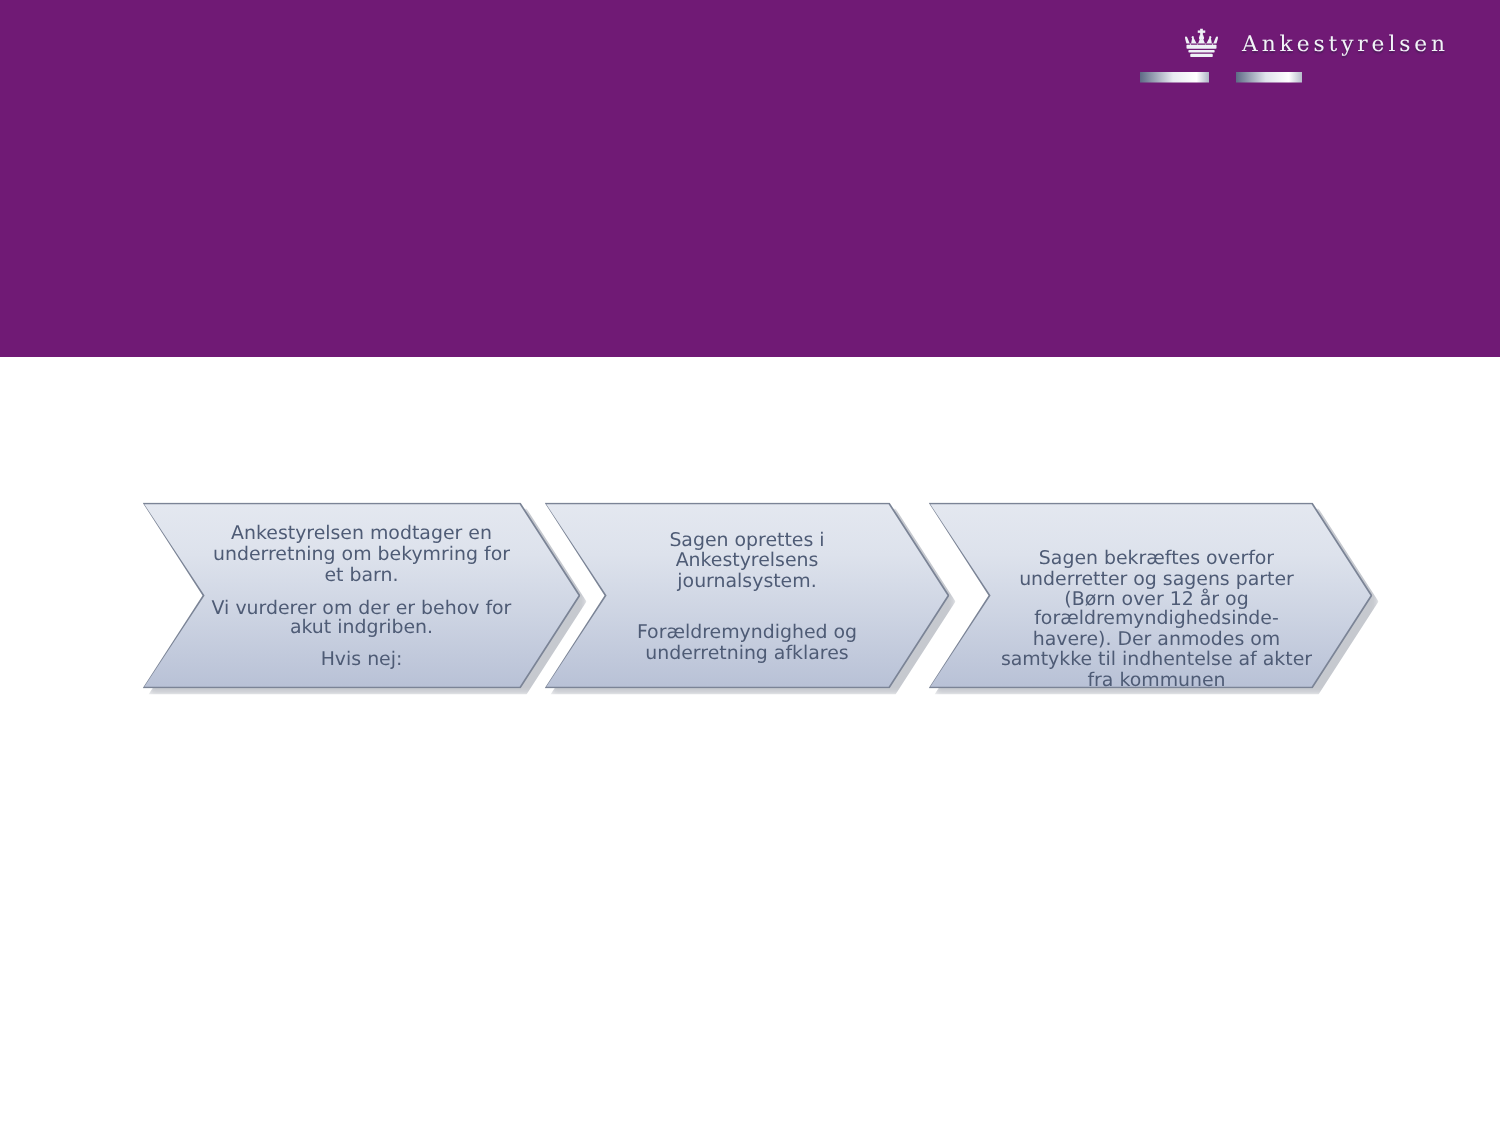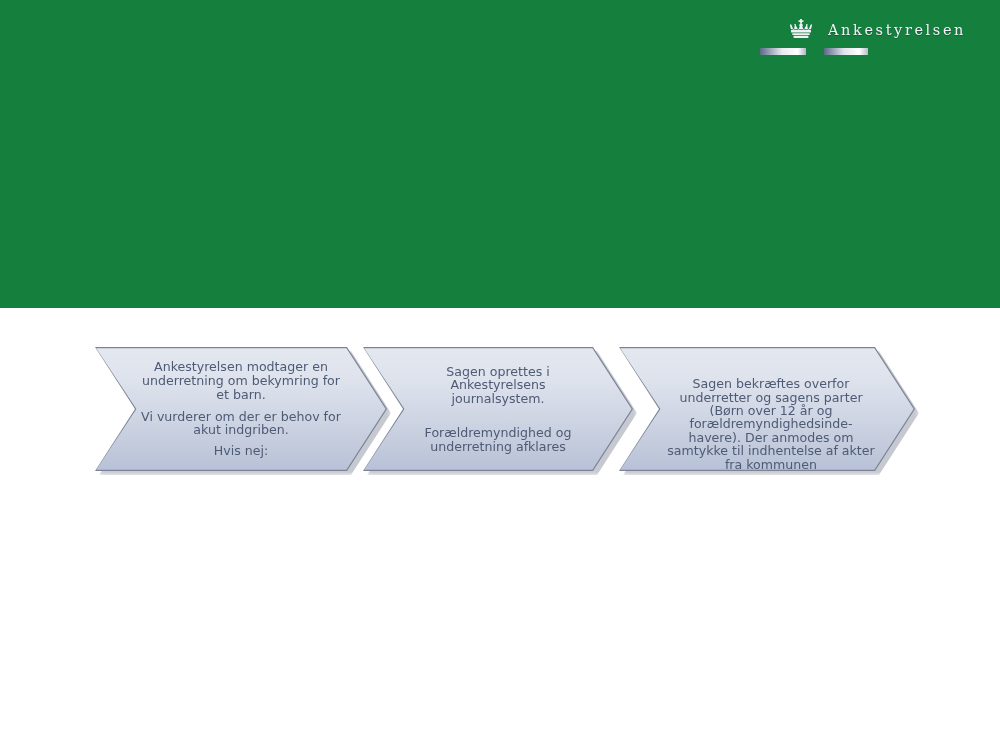--- a/index.html
+++ b/index.html
@@ -14,22 +14,22 @@
     overflow: hidden;
     position: relative;
   }
 
   
   .header-band {
     position: absolute;
     left: 0;
     top: 0;
     width: 1000px;
-    height: 308px;
-    background: #15803d;
+    height: 238px;
+    background: #701a75;
   }
 
   .brand-lockup {
     position: absolute;
     right: 34px;
     top: 16px;
     width: 220px;
     height: 42px;
   }
 
@@ -81,21 +81,20 @@
     background: linear-gradient(to right, #5d6a85 0%, #dfe3eb 45%, #ffffff 80%, #b6bdcb 100%);
   }
 
   
   .process-row {
     position: absolute;
     left: 95px;
     top: 335px;
     width: 820px;
     height: 124px;
-    margin-top: 12px;
   }
 
   .chevron {
     position: absolute;
     top: 0;
     height: 124px;
     box-sizing: border-box;
   }
 
   .chev-shadow {

